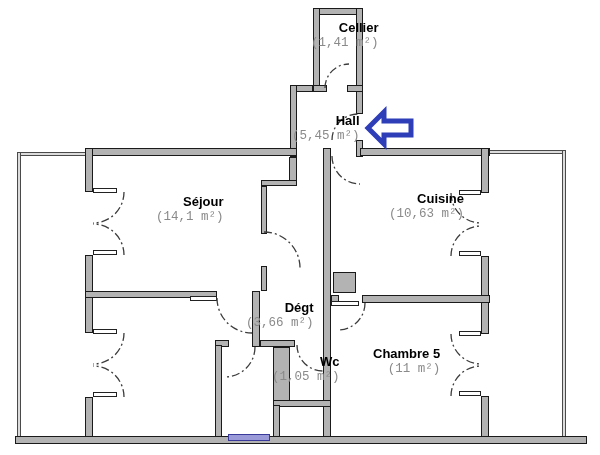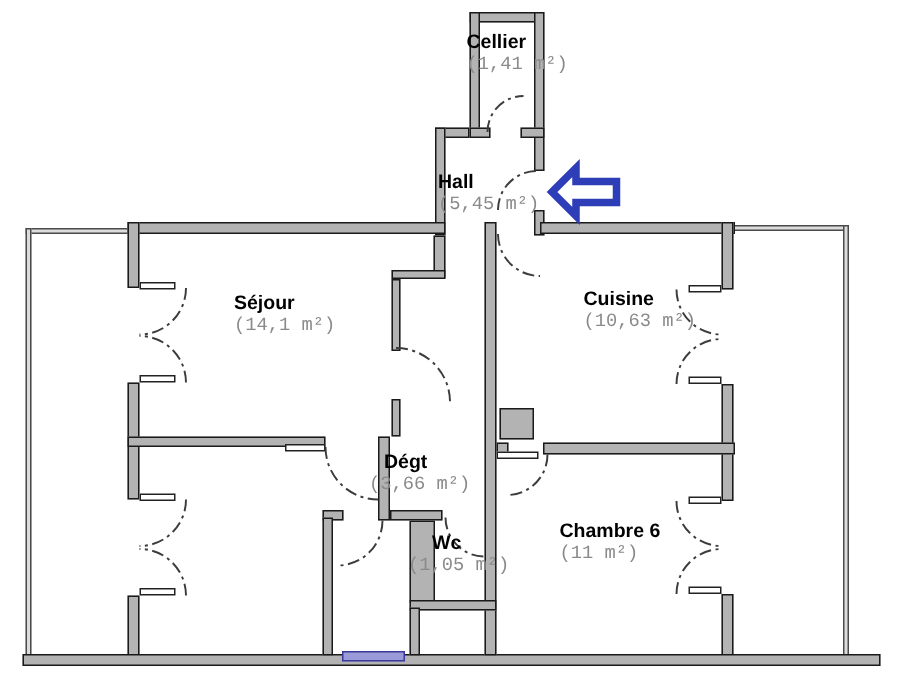--- a/index.html
+++ b/index.html
@@ -1,17 +1,17 @@
 <!DOCTYPE html>
 <html><head>
 <meta charset="utf-8">
 <style>
   html,body{margin:0;padding:0;background:#fff;}
   #plan{position:relative;width:600px;height:455px;background:#fff;overflow:hidden;
-        font-family:"Liberation Sans",sans-serif;}
+        font-family:"Liberation Sans",sans-serif;text-align:right;}
   .wall{position:absolute;background:#b3b3b3;border:1px solid #1a1a1a;box-sizing:border-box;}
   .wall-thin{position:absolute;background:#dcdcdc;border:1px solid #4a4a4a;box-sizing:border-box;}
   .jamb{position:absolute;background:#ffffff;border:1px solid #222;box-sizing:border-box;}
   .fixture{position:absolute;background:#b3b3b3;border:1px solid #1a1a1a;box-sizing:border-box;}
   .window-marker{position:absolute;background:#9a9ad8;border:1px solid #3a3a9a;box-sizing:border-box;z-index:6;}
   svg.overlay{position:absolute;left:0;top:0;z-index:5;}
   .room-label{position:absolute;z-index:8;line-height:1.15;white-space:nowrap;}
   .room-label .rname{font-size:13px;font-weight:bold;color:#000;}
   .room-label .rarea{font-size:12.5px;color:#8a8a8a;font-family:Liberation Mono, monospace;}
   .terr-label{position:absolute;z-index:8;font-size:15px;color:#000;white-space:nowrap;}
@@ -111,21 +111,21 @@
   </div>
   <div class="room-label" style="left:389px;top:192px">
     <div class="rname">Cuisine</div>
     <div class="rarea">(10,63 m²)</div>
   </div>
   <div class="room-label" style="left:256px;top:301px">
     <div class="rname">Dégt</div>
     <div class="rarea" style="margin-left:-10px">(3,66 m²)</div>
   </div>
   <div class="room-label" style="left:373px;top:347px">
-    <div class="rname">Chambre 6</div>
+    <div class="rname">Chambre 5</div>
     <div class="rarea">(11 m²)</div>
   </div>
   <div class="room-label" style="left:288px;top:355px">
     <div class="rname">Wc</div>
     <div class="rarea" style="margin-left:-16px">(1,05 m²)</div>
   </div>
 
 
 </div>
 

